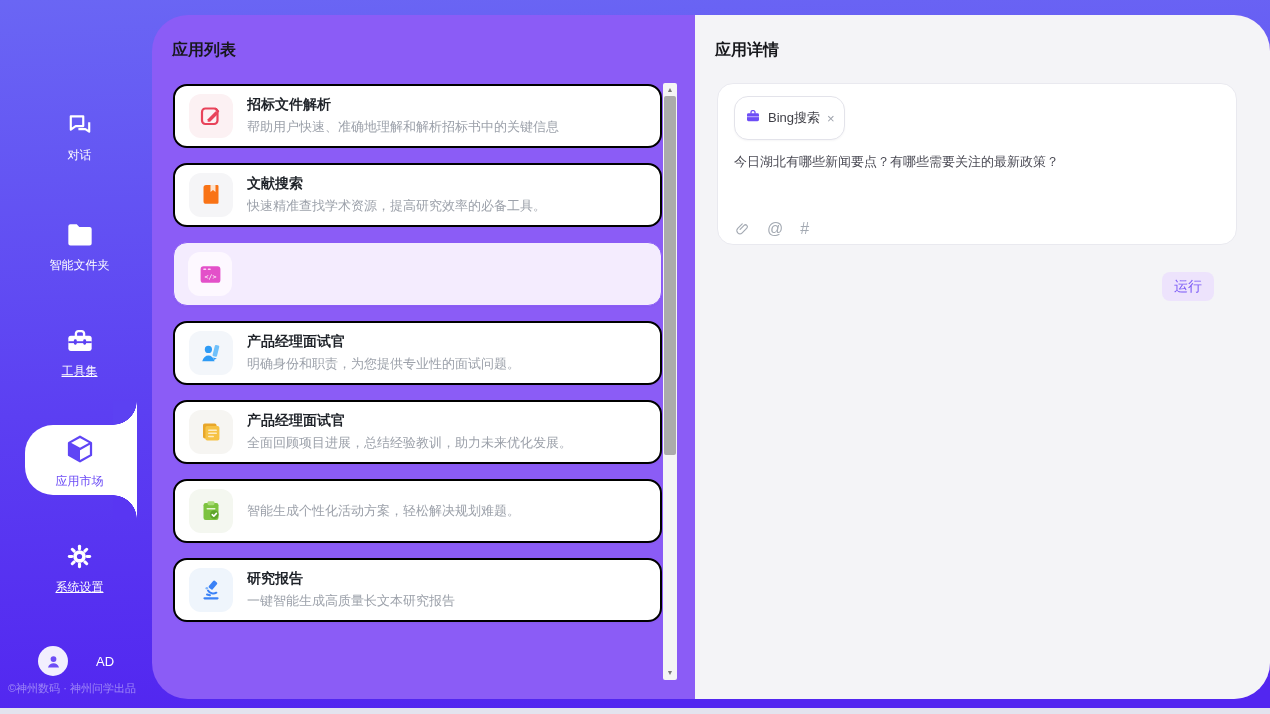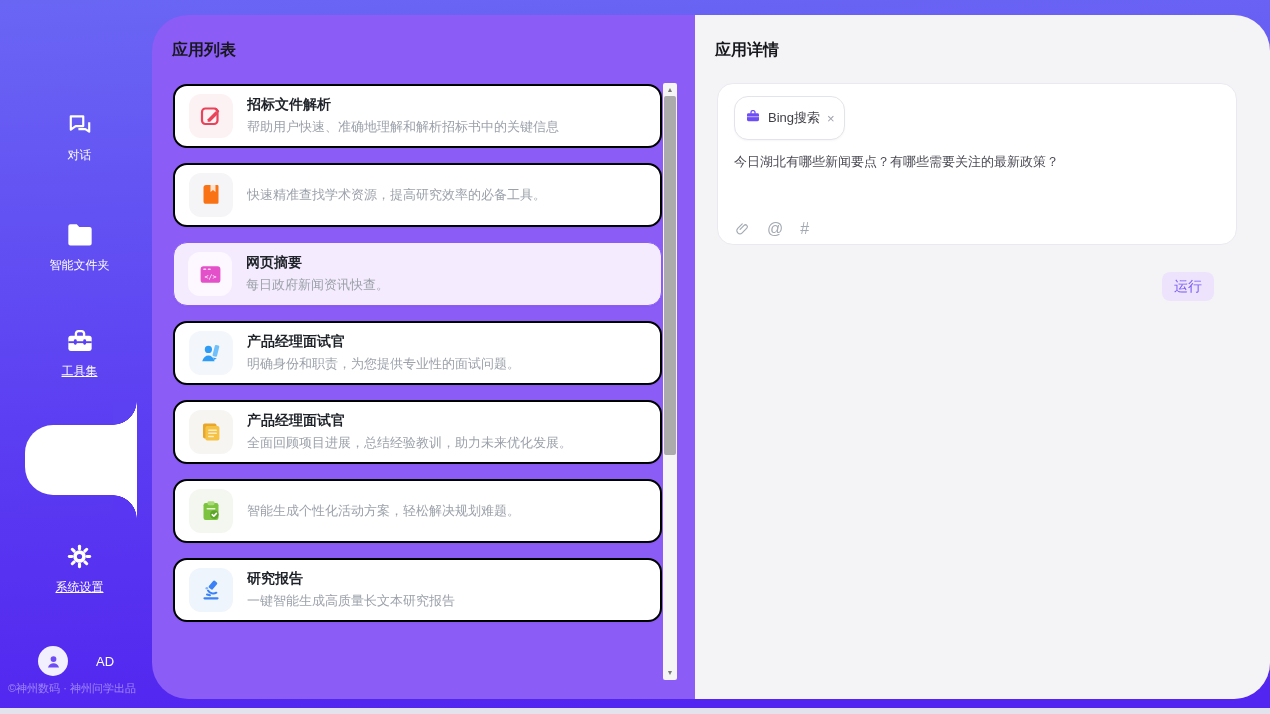--- a/index.html
+++ b/index.html
@@ -110,20 +110,30 @@
         <path d="M8.5 7V4.6A2.1 2.1 0 0110.6 2.5h2.8a2.1 2.1 0 012.1 2.1V7" fill="none" stroke="#fff" stroke-width="2"></path>
         <rect x="2" y="6.5" width="20" height="13" rx="2.2" fill="#fff"></rect>
         <rect x="2" y="11.2" width="20" height="1.6" fill="#5C41F2"></rect>
         <rect x="6.8" y="9.6" width="2.4" height="4.6" rx="1" fill="#5C41F2"></rect>
         <rect x="14.8" y="9.6" width="2.4" height="4.6" rx="1" fill="#5C41F2"></rect>
       </svg>
     </span>
     <span class="nlabel underlined">工具集</span>
   </div>
 
+  <div class="nav-item active" style="top:434px;">
+    <span class="nicon">
+      <svg width="30" height="30" viewBox="0 0 24 24">
+        <path d="M12 2.2l8.8 4.9v9.8L12 21.8l-8.8-4.9V7.1z" fill="none" stroke="#5F45F5" stroke-width="1.8" stroke-linejoin="round"></path>
+        <path d="M3.2 7.1L12 12l8.8-4.9" fill="none" stroke="#5F45F5" stroke-width="1.8" stroke-linejoin="round"></path>
+        <path d="M3.2 7.1L12 12v9.8l-8.8-4.9z" fill="#5F45F5"></path>
+      </svg>
+    </span>
+    <span class="nlabel">应用市场</span>
+  </div>
 
   <div class="nav-item" style="top:543px;">
     <span class="nicon">
       <svg width="27" height="27" viewBox="0 0 24 24" fill="#fff">
         <circle cx="12" cy="12" r="5.6"></circle>
         <g>
           <rect x="10.6" y="1.6" width="2.8" height="5" rx="1.3"></rect>
           <rect x="10.6" y="1.6" width="2.8" height="5" rx="1.3" transform="rotate(45 12 12)"></rect>
           <rect x="10.6" y="1.6" width="2.8" height="5" rx="1.3" transform="rotate(90 12 12)"></rect>
           <rect x="10.6" y="1.6" width="2.8" height="5" rx="1.3" transform="rotate(135 12 12)"></rect>
@@ -172,36 +182,33 @@
     </div>
 
     <div class="app-card">
       <span class="tile" style="background: rgb(245, 245, 247);">
         <svg width="24" height="24" viewBox="0 0 24 24">
           <path d="M4.5 4.6A2.6 2.6 0 017.1 2h11.2a1.2 1.2 0 011.2 1.2v16.4a1.2 1.2 0 01-1.2 1.2H7.1a2.6 2.6 0 01-2.6-2.6z" fill="#F97316"></path>
           <path d="M11.5 2h5v7l-2.5-1.9L11.5 9z" fill="#FDE3CF"></path>
         </svg>
       </span>
       <span class="card-texts">
+        <span class="card-title">文献搜索</span>
         <span class="card-desc">快速精准查找学术资源，提高研究效率的必备工具。</span>
       </span>
     </div>
 
     <div class="app-card selected">
       <span class="tile" style="background: rgb(253, 248, 255);">
         <svg width="25" height="25" viewBox="0 0 24 24">
           <rect x="2.5" y="4" width="19" height="16" rx="2.8" fill="#E350C9"></rect>
           <rect x="5" y="6.3" width="3" height="1.4" rx="0.7" fill="#FBD8F4"></rect>
           <rect x="9.3" y="6.3" width="3" height="1.4" rx="0.7" fill="#FBD8F4"></rect>
           <text x="12" y="16.6" font-size="6.4" fill="#fff" text-anchor="middle" font-family="DejaVu Sans Mono, monospace">&lt;/&gt;</text>
         </svg>
-      </span>
-      <span class="card-texts">
-        <span class="card-title">网页摘要</span>
-        <span class="card-desc">每日政府新闻资讯快查。</span>
       </span>
     </div>
 
     <div class="app-card">
       <span class="tile" style="background: rgb(243, 246, 250);">
         <svg width="24" height="24" viewBox="0 0 24 24">
           <circle cx="9.4" cy="8.4" r="3.6" fill="#2E9BF5"></circle>
           <path d="M3.2 20.2c1.1-4 3.5-5.8 6.2-5.8s5.1 1.8 6.2 5.8z" fill="#2E9BF5"></path>
           <rect x="14.6" y="4.2" width="4.6" height="11.4" rx="1.2" fill="#6FC0FA" transform="rotate(14 17 10)"></rect>
           <path d="M14.2 16.6l3.6 1-2.9 1.4z" fill="#2E9BF5"></path>

